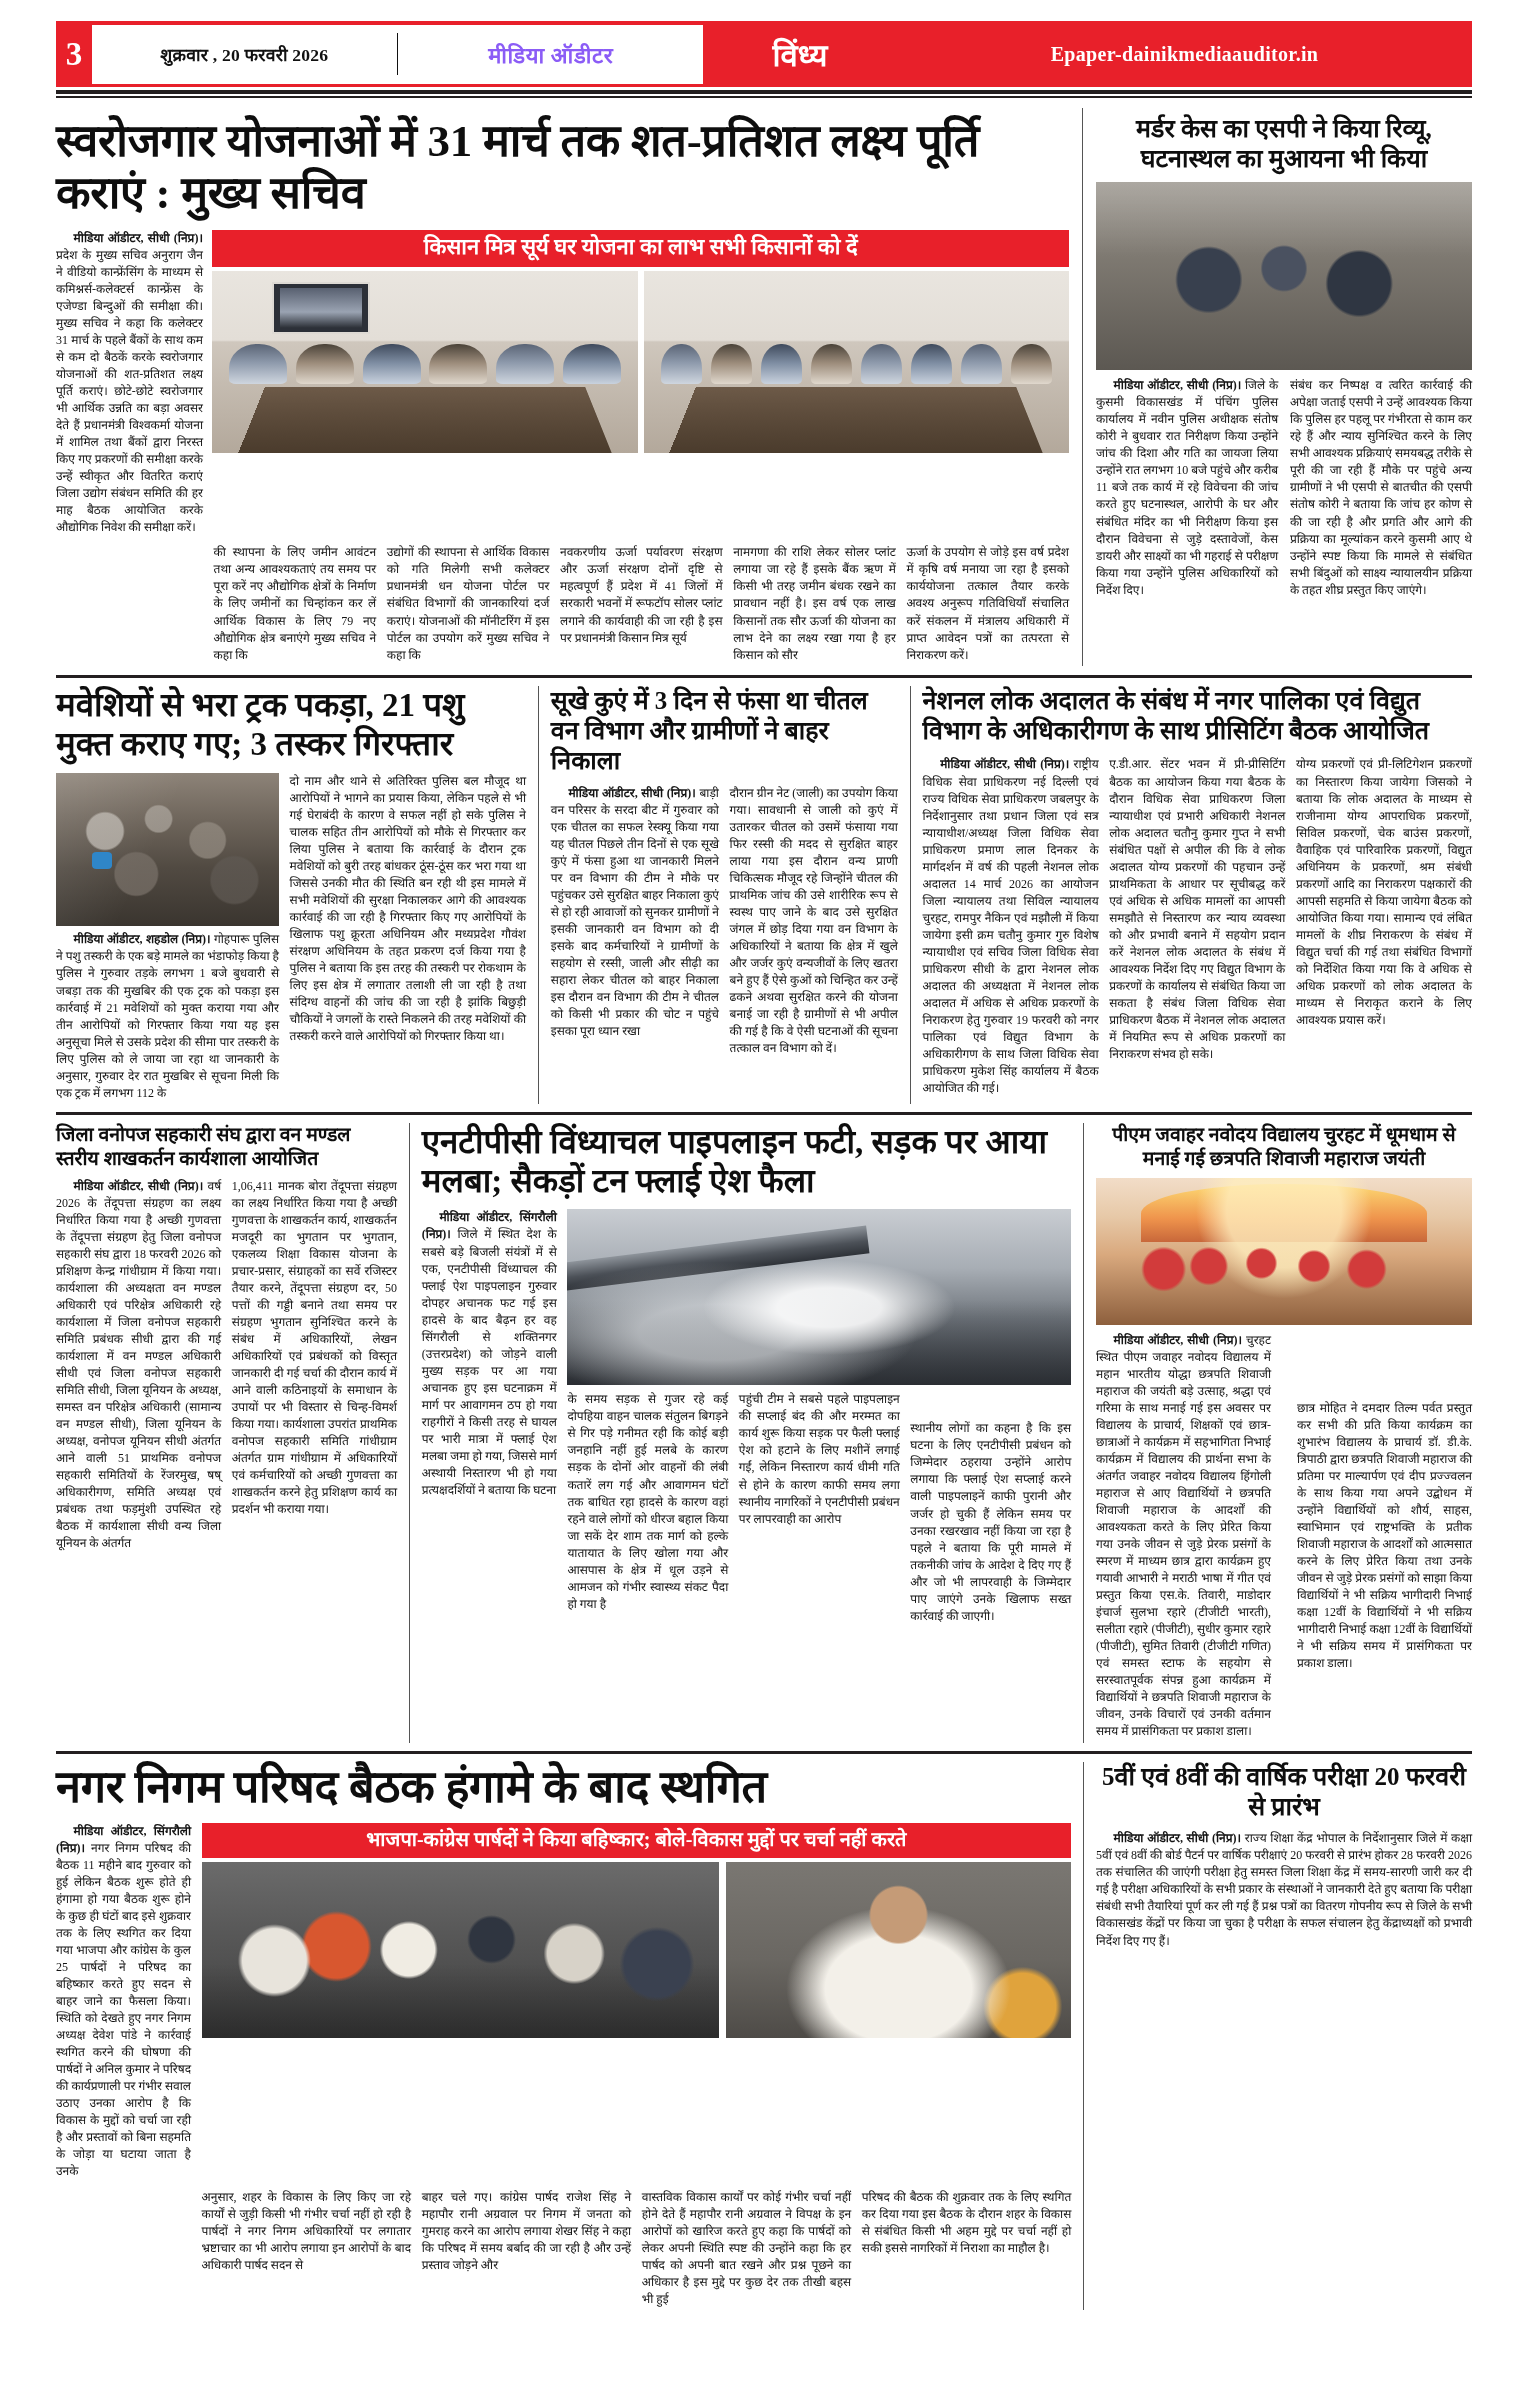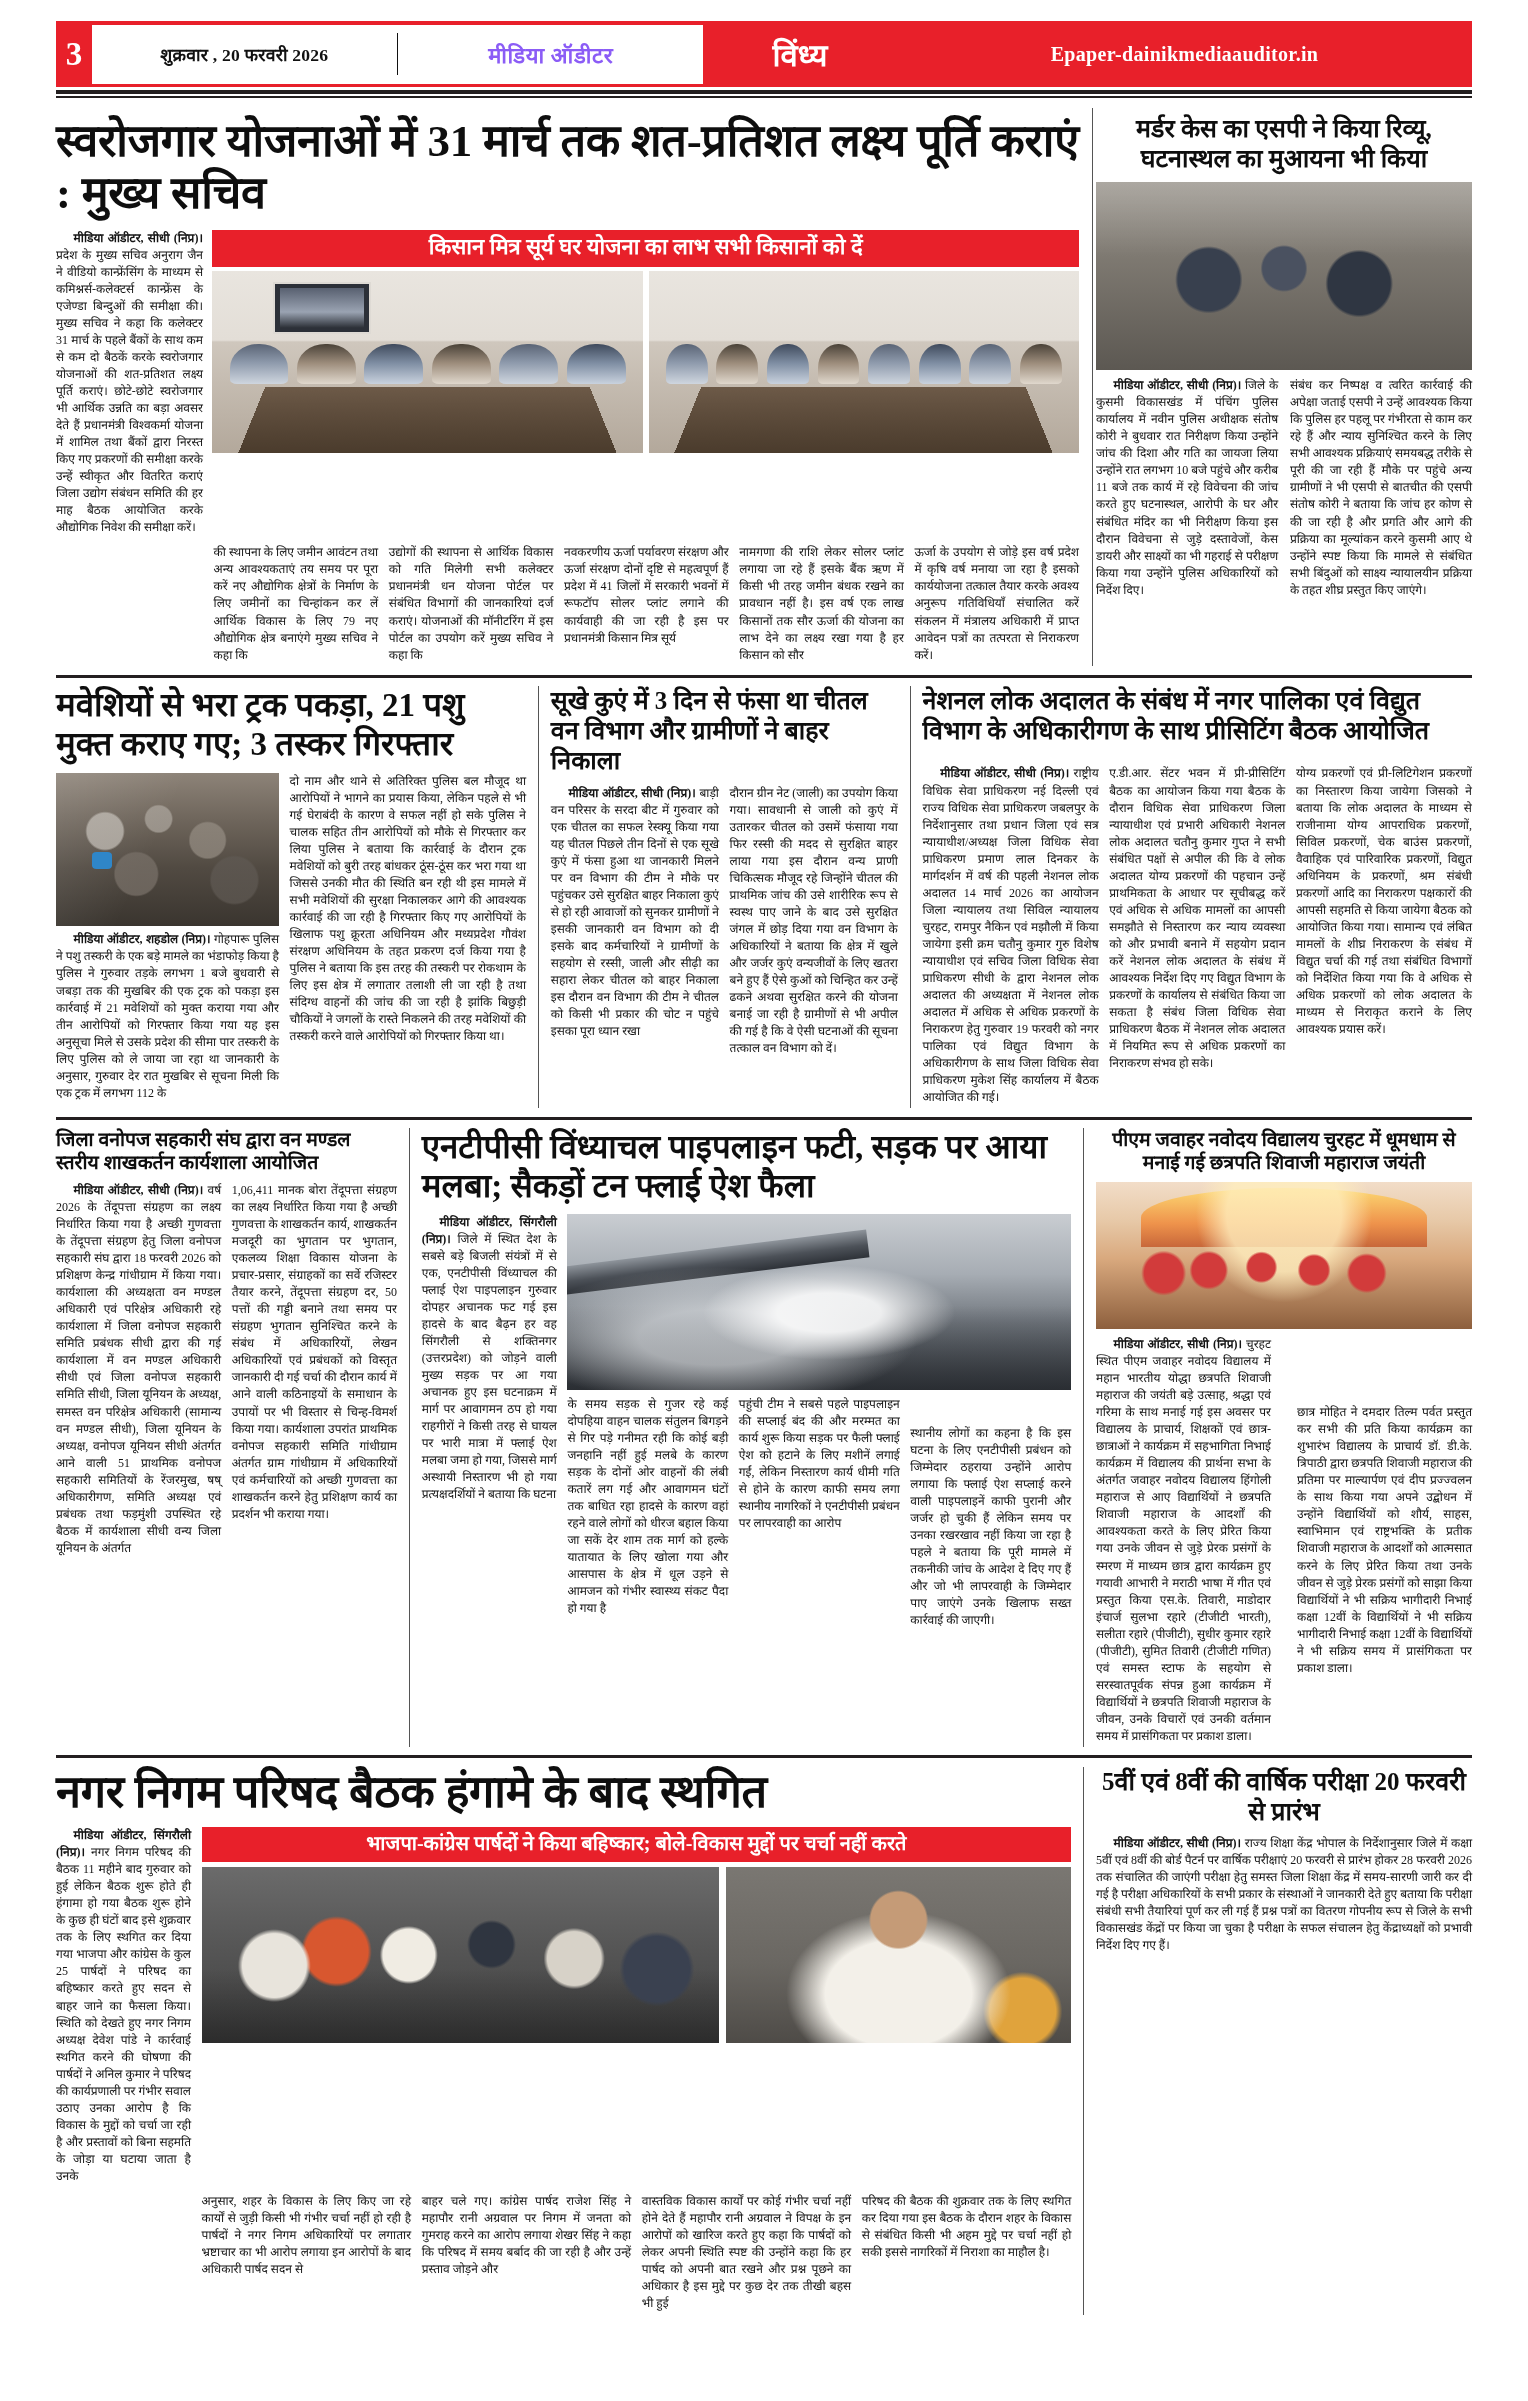--- a/index.html
+++ b/index.html
@@ -196,21 +196,21 @@
     background:
       radial-gradient(circle at 30% 52%,#38404e 0 11%,transparent 12%),
       radial-gradient(circle at 50% 46%,#4a5160 0 10%,transparent 11%),
       radial-gradient(circle at 70% 54%,#2f3642 0 11%,transparent 12%),
       linear-gradient(180deg,rgba(255,255,255,.18),transparent 40%);
   }
 
   
   .lead{display:flex;gap:0;margin-top:10.6px;}
   .lead-left{flex:1 1 auto;padding-right:13px;}
-  .lead-right{flex:0 0 376px;padding-left:3px;border-left:1.2px solid #555;}
+  .lead-right{flex:0 0 376px;padding-left:13px;border-left:1.2px solid #555;}
 </style>
 </head>
 <body>
 
 <div class="page">
 
   <div class="masthead">
     <div class="mh-pageno">3</div>
     <div class="mh-white">
       <div class="mh-date">शुक्रवार , 20 फरवरी 2026</div>
@@ -332,21 +332,21 @@
         </div>
         <div class="body-col" style="flex:1;">
             <p>दौरान ग्रीन नेट (जाली) का उपयोग किया गया। सावधानी से जाली को कुएं में उतारकर चीतल को उसमें फंसाया गया फिर रस्सी की मदद से सुरक्षित बाहर लाया गया इस दौरान वन्य प्राणी चिकित्सक मौजूद रहे जिन्होंने चीतल की प्राथमिक जांच की उसे शारीरिक रूप से स्वस्थ पाए जाने के बाद उसे सुरक्षित जंगल में छोड़ दिया गया वन विभाग के अधिकारियों ने बताया कि क्षेत्र में खुले और जर्जर कुएं वन्यजीवों के लिए खतरा बने हुए हैं ऐसे कुओं को चिन्हित कर उन्हें ढकने अथवा सुरक्षित करने की योजना बनाई जा रही है ग्रामीणों से भी अपील की गई है कि वे ऐसी घटनाओं की सूचना तत्काल वन विभाग को दें।</p>
           </div>
       </div>
     </div>
 
     <div class="vr"></div>
 
     <div style="flex:1;padding-left:11.8px;">
-      <div class="hl-med" style="margin-bottom:19px;">नेशनल लोक अदालत के संबंध में नगर पालिका एवं विद्युत विभाग के अधिकारीगण के साथ प्रीसिटिंग बैठक आयोजित</div>
+      <div class="hl-med" style="margin-bottom:10px;">नेशनल लोक अदालत के संबंध में नगर पालिका एवं विद्युत विभाग के अधिकारीगण के साथ प्रीसिटिंग बैठक आयोजित</div>
       <div style="display:flex;gap:10.6px;">
         <div class="body-col" style="flex:1;">
           <p class="indent"><span class="byline">मीडिया ऑडीटर, सीधी (निप्र)।</span> <span>राष्ट्रीय विधिक सेवा प्राधिकरण नई दिल्ली एवं राज्य विधिक सेवा प्राधिकरण जबलपुर के निर्देशानुसार तथा प्रधान जिला एवं सत्र न्यायाधीश/अध्यक्ष जिला विधिक सेवा प्राधिकरण प्रमाण लाल दिनकर के मार्गदर्शन में वर्ष की पहली नेशनल लोक अदालत 14 मार्च 2026 का आयोजन जिला न्यायालय तथा सिविल न्यायालय चुरहट, रामपुर नैकिन एवं मझौली में किया जायेगा इसी क्रम चतौनु कुमार गुरु विशेष न्यायाधीश एवं सचिव जिला विधिक सेवा प्राधिकरण सीधी के द्वारा नेशनल लोक अदालत की अध्यक्षता में नेशनल लोक अदालत में अधिक से अधिक प्रकरणों के निराकरण हेतु गुरुवार 19 फरवरी को नगर पालिका एवं विद्युत विभाग के अधिकारीगण के साथ जिला विधिक सेवा प्राधिकरण मुकेश सिंह कार्यालय में बैठक आयोजित की गई।</span></p>
         </div>
         <div class="body-col" style="flex:1;">
             <p>ए.डी.आर. सेंटर भवन में प्री-प्रीसिटिंग बैठक का आयोजन किया गया बैठक के दौरान विधिक सेवा प्राधिकरण जिला न्यायाधीश एवं प्रभारी अधिकारी नेशनल लोक अदालत चतौनु कुमार गुप्त ने सभी संबंधित पक्षों से अपील की कि वे लोक अदालत योग्य प्रकरणों की पहचान उन्हें प्राथमिकता के आधार पर सूचीबद्ध करें एवं अधिक से अधिक मामलों का आपसी समझौते से निस्तारण कर न्याय व्यवस्था को और प्रभावी बनाने में सहयोग प्रदान करें नेशनल लोक अदालत के संबंध में आवश्यक निर्देश दिए गए विद्युत विभाग के प्रकरणों के कार्यालय से संबंधित किया जा सकता है संबंध जिला विधिक सेवा प्राधिकरण बैठक में नेशनल लोक अदालत में नियमित रूप से अधिक प्रकरणों का निराकरण संभव हो सके।</p>
           </div>
         <div class="body-col" style="flex:1;">
             <p>योग्य प्रकरणों एवं प्री-लिटिगेशन प्रकरणों का निस्तारण किया जायेगा जिसको ने बताया कि लोक अदालत के माध्यम से राजीनामा योग्य आपराधिक प्रकरणों, सिविल प्रकरणों, चेक बाउंस प्रकरणों, वैवाहिक एवं पारिवारिक प्रकरणों, विद्युत अधिनियम के प्रकरणों, श्रम संबंधी प्रकरणों आदि का निराकरण पक्षकारों की आपसी सहमति से किया जायेगा बैठक को आयोजित किया गया। सामान्य एवं लंबित मामलों के शीघ्र निराकरण के संबंध में विद्युत चर्चा की गई तथा संबंधित विभागों को निर्देशित किया गया कि वे अधिक से अधिक प्रकरणों को लोक अदालत के माध्यम से निराकृत कराने के लिए आवश्यक प्रयास करें।</p>
           </div>

